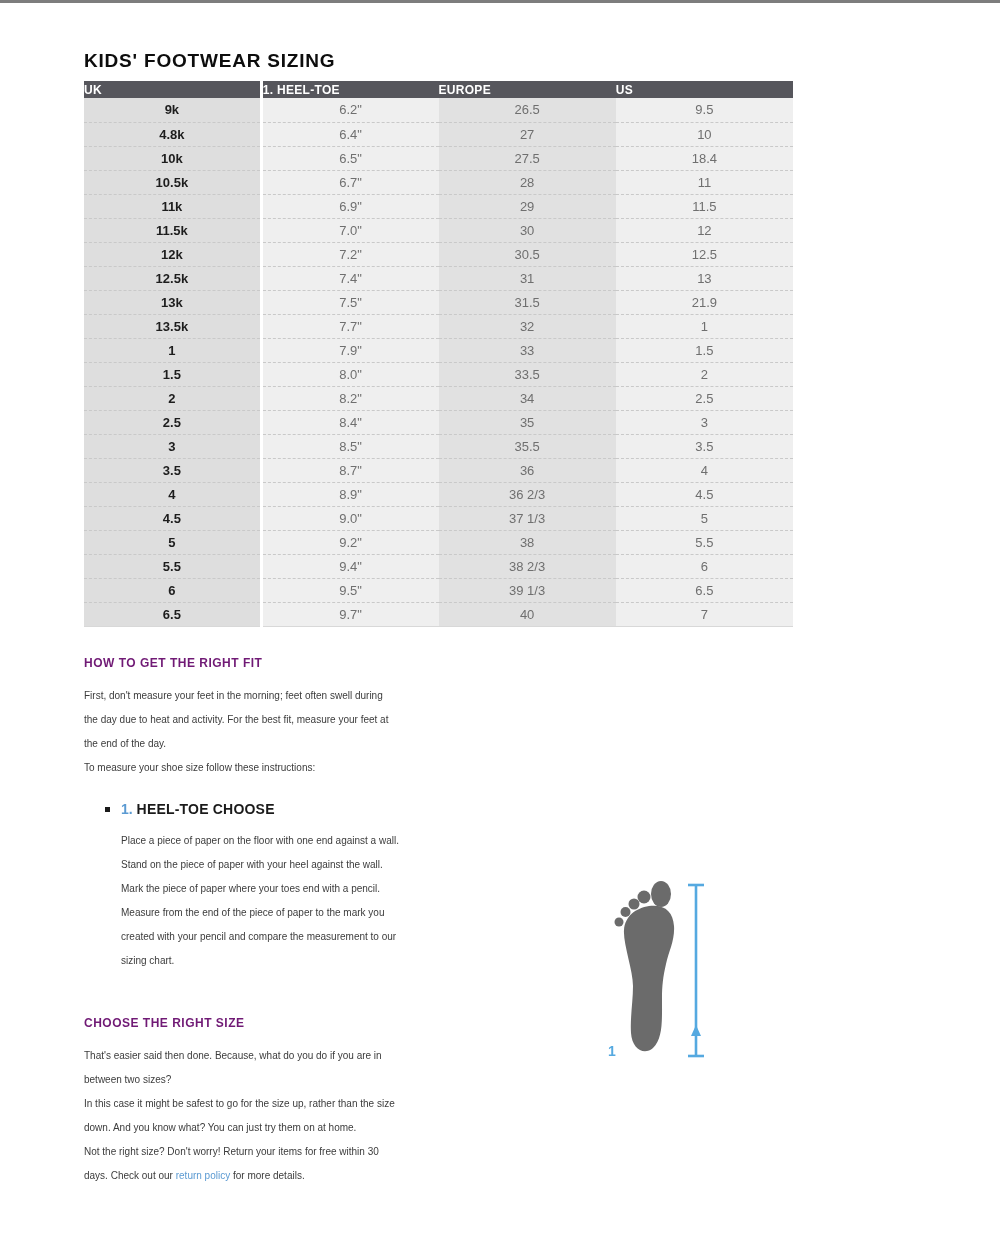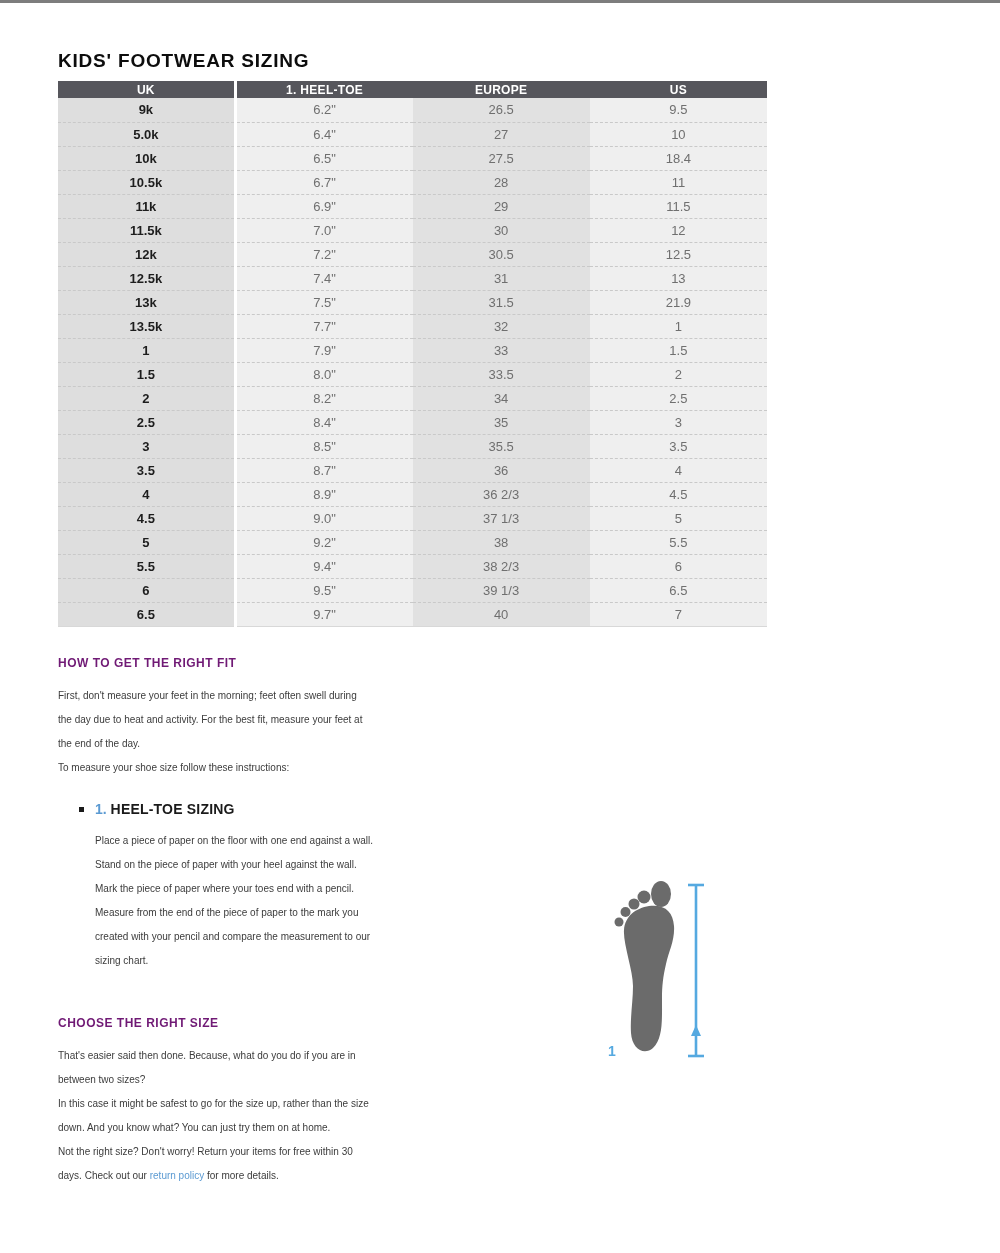--- a/index.html
+++ b/index.html
@@ -1,37 +1,37 @@
 <!DOCTYPE html>
 <html style="--accent: #55a9e0; --link: #5b9ad2; --foot: #6b6b6b; --header-bg: #56565c;"><head>
 <meta charset="utf-8">
 <style>
   * { box-sizing: border-box; }
   html, body { margin: 0; padding: 0; background: #ffffff; }
   body { font-family: "Liberation Sans", sans-serif; color: #3c3c3c; }
   .page { position: relative; width: 1000px; min-height: 1253px; background: #fff; overflow: hidden; }
   .topbar { height: 3px; background: #7d7d7d; width: 100%; }
-  .content { padding-left: 58px; padding-right: 120px; position: relative; }
+  .content { padding-left: 84px; padding-right: 120px; position: relative; }
 
   h1.page-title {
     margin: 47px 0 0 0;
     font-size: 19px; line-height: 22px;
     font-weight: 800; letter-spacing: 0.8px;
     color: #0d0d0d;
   }
 
   table.size-table {
     width: 709px; border-collapse: collapse; margin-top: 9px;
     border-bottom: 1px solid #d8d8d8;
     table-layout: fixed;
   }
   .size-table th {
     background: var(--header-bg, #56565c); color: #ffffff;
     font-size: 12px; font-weight: 700; letter-spacing: 0.3px;
-    height: 17px; padding: 0; text-align: center; width: 25%;
+    height: 17px; padding: 0; text-align: left; width: 25%;
   }
   .size-table td {
     height: 24px; padding: 0; text-align: center;
     font-size: 13px; color: #6f6f6f;
   }
   .size-table th.c0, .size-table td.c0 { border-right: 3px solid #ffffff; }
   .size-table td.c0 { background: #dedede; color: #1d1d1d; font-weight: 700; }
   .size-table td.c1 { background: #efefef; }
   .size-table td.c2 { background: #e1e1e1; }
   .size-table td.c3 { background: #efefef; }
@@ -88,21 +88,21 @@
         </tr>
       </thead>
       <tbody>
           <tr>
             <td class="c0">9k</td>
             <td class="c1">6.2"</td>
             <td class="c2">26.5</td>
             <td class="c3">9.5</td>
           </tr>
           <tr>
-            <td class="c0">5.0k</td>
+            <td class="c0">4.8k</td>
             <td class="c1">6.4"</td>
             <td class="c2">27</td>
             <td class="c3">10</td>
           </tr>
           <tr>
             <td class="c0">10k</td>
             <td class="c1">6.5"</td>
             <td class="c2">27.5</td>
             <td class="c3">18.4</td>
           </tr>
@@ -226,21 +226,21 @@
     <h2 class="section-heading">HOW TO GET THE RIGHT FIT</h2>
     <p class="body-text">First, don't measure your feet in the morning; feet often swell during
 the day due to heat and activity. For the best fit, measure your feet at
 the end of the day.
 To measure your shoe size follow these instructions:</p>
 
     <div class="step">
       <div class="step-header">
         <span class="bullet-square"></span>
         <span class="step-number">1.</span>
-        <span class="step-title">HEEL-TOE SIZING</span>
+        <span class="step-title">HEEL-TOE CHOOSE</span>
       </div>
       <p class="body-text step-body">Place a piece of paper on the floor with one end against a wall.
 Stand on the piece of paper with your heel against the wall.
 Mark the piece of paper where your toes end with a pencil.
 Measure from the end of the piece of paper to the mark you
 created with your pencil and compare the measurement to our
 sizing chart.</p>
     </div>
 
     <h2 class="section-heading choose-heading">CHOOSE THE RIGHT SIZE</h2>

